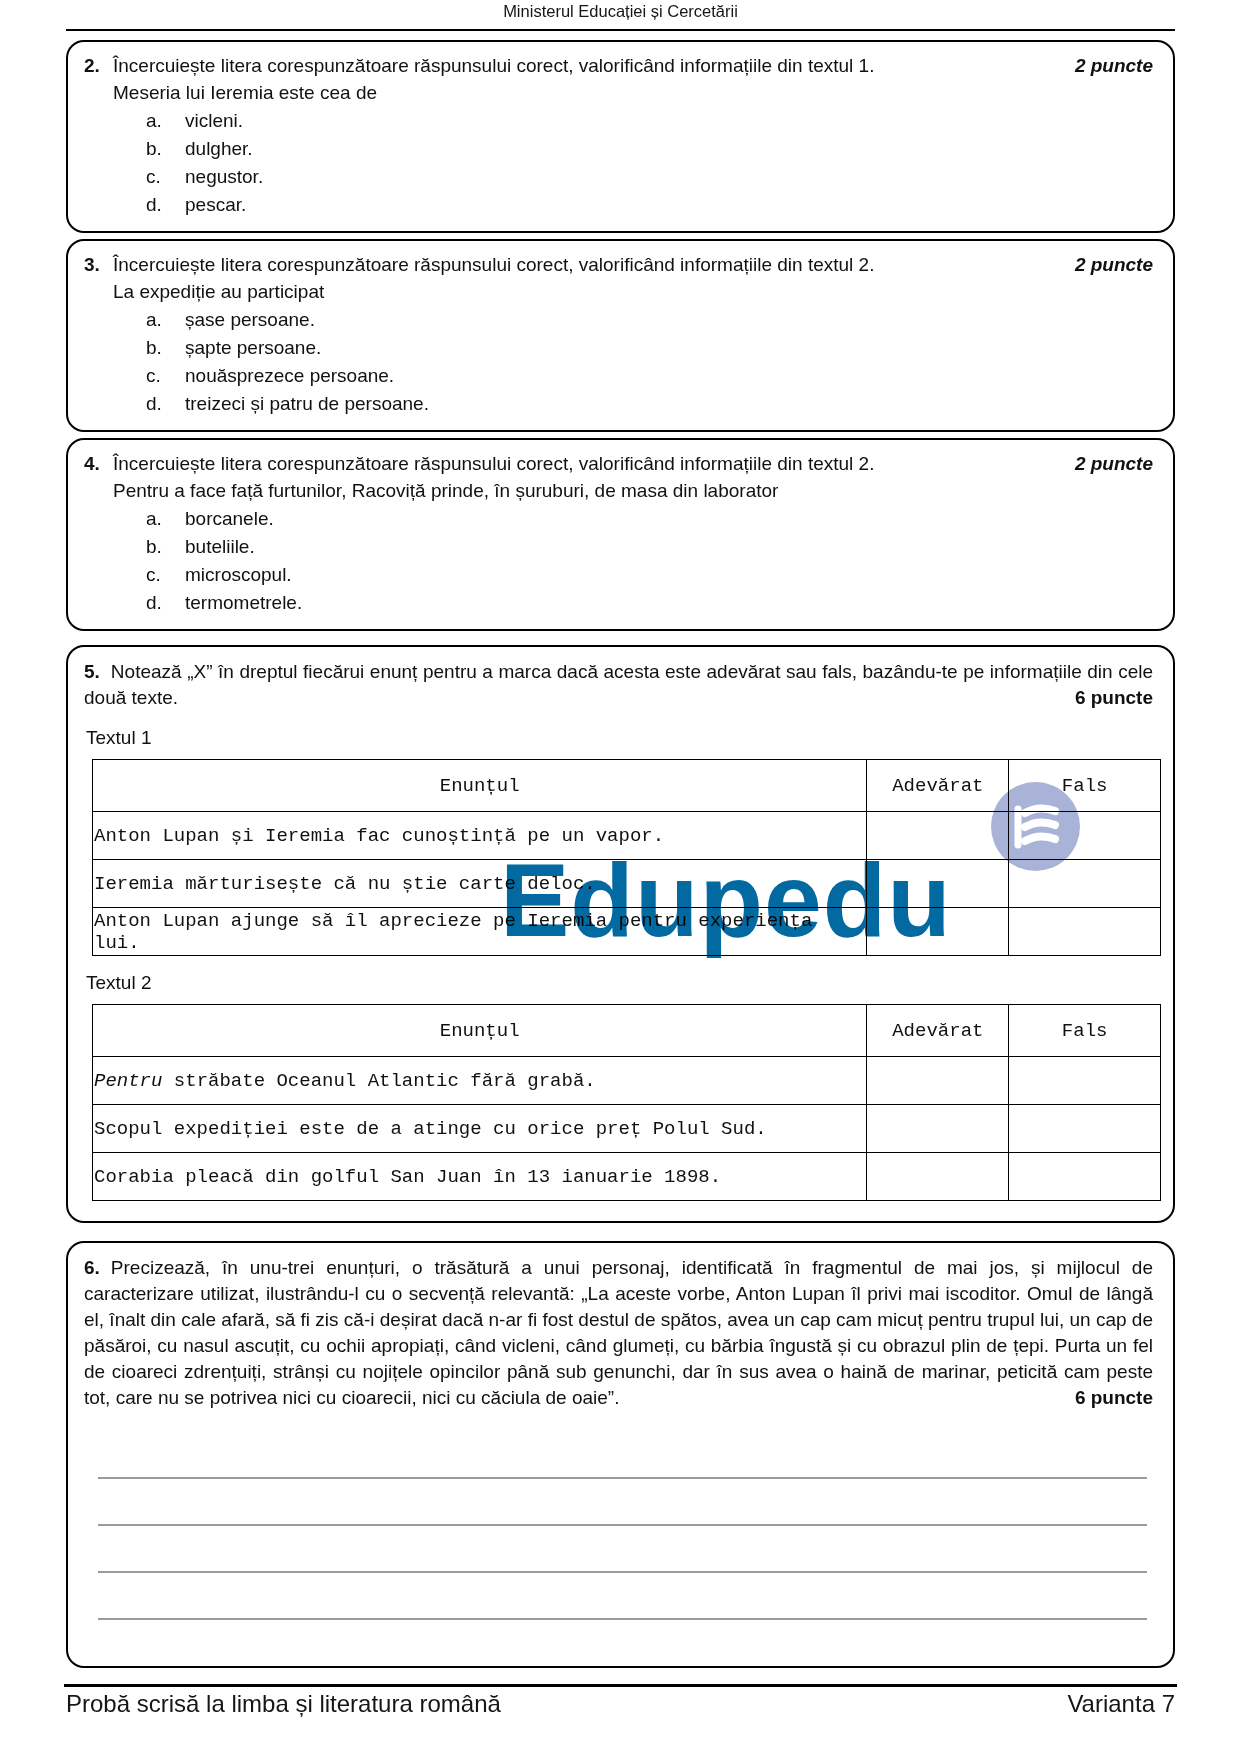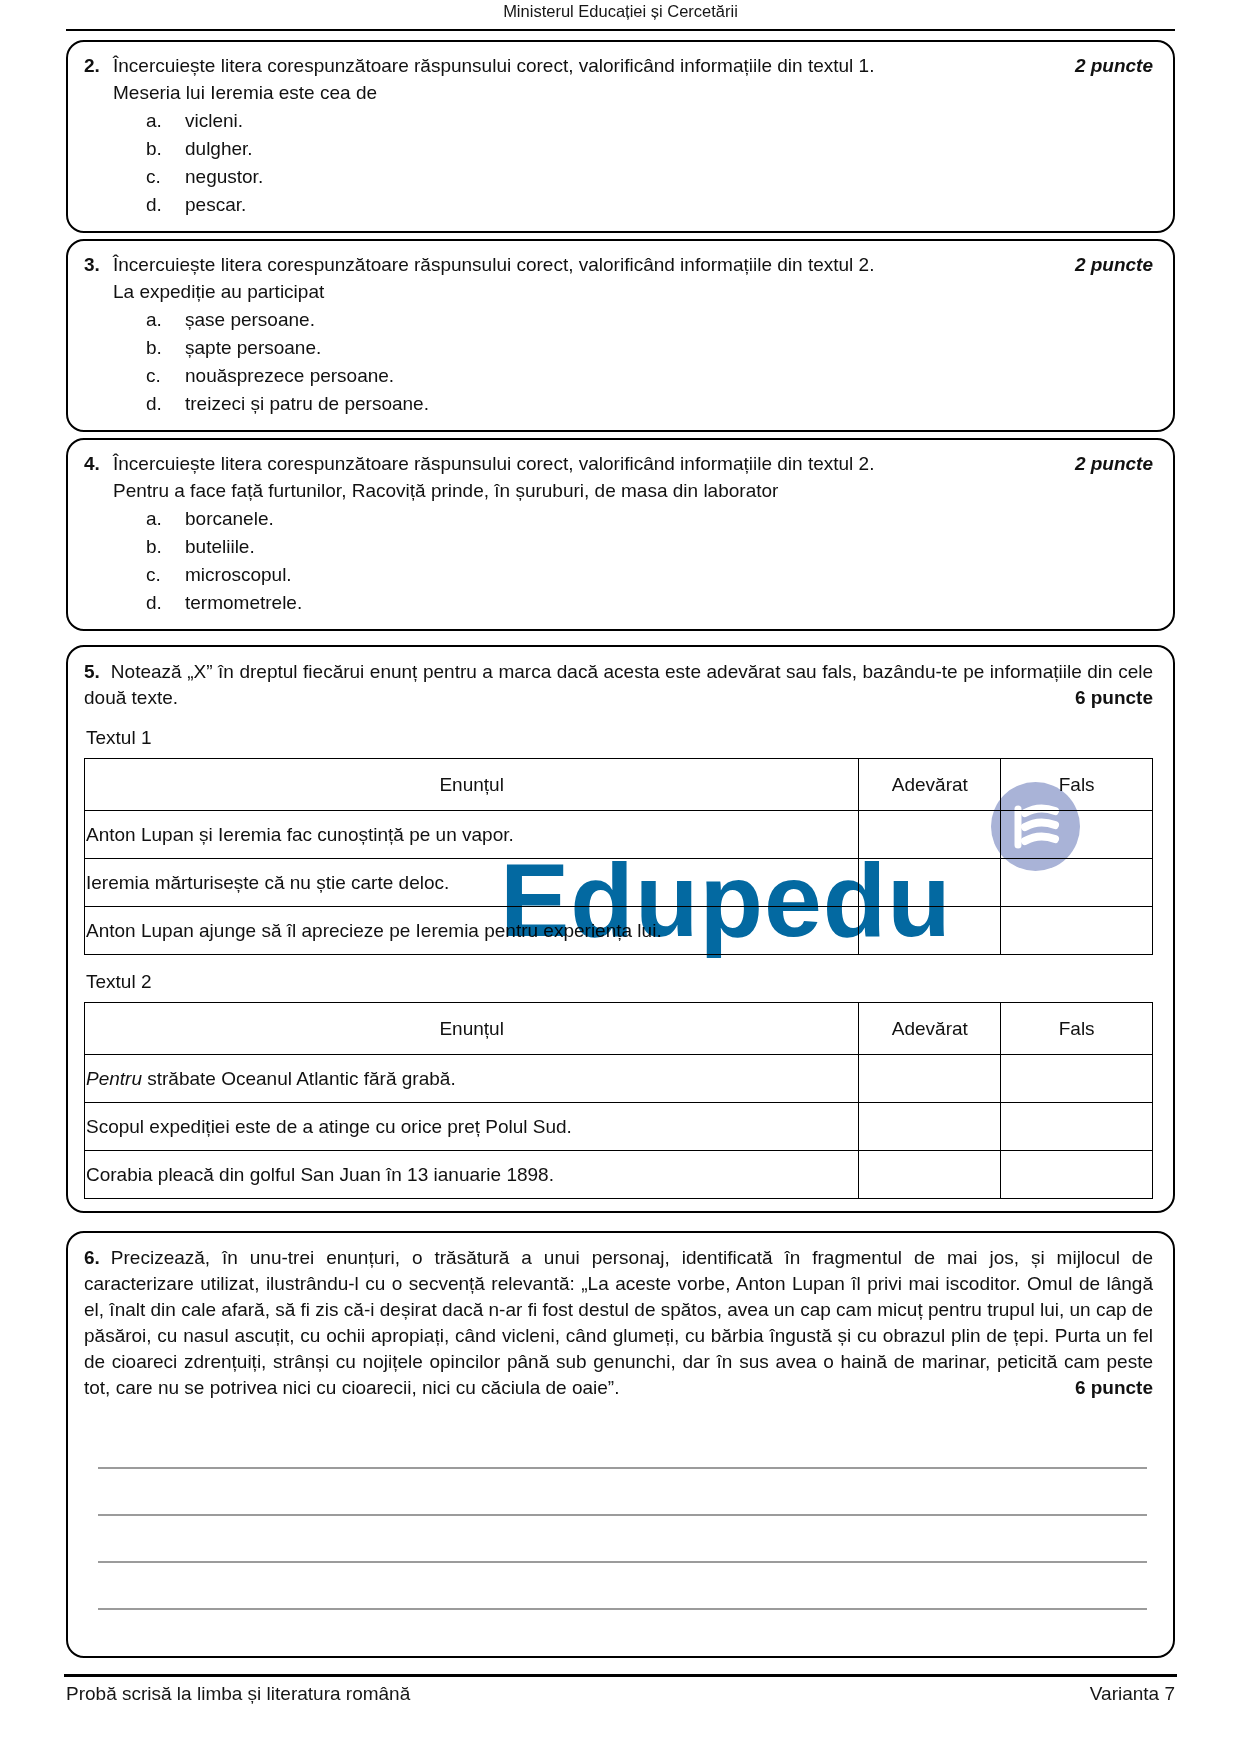--- a/index.html
+++ b/index.html
@@ -35,35 +35,35 @@
   .qlead{margin-left:29px;line-height:27px;}
   .opts{margin:1px 0 0 62px;}
   .opt{display:flex;line-height:28px;}
   .opt-letter{width:39px;flex:0 0 39px;}
   
   .q-para{position:relative;line-height:26px;margin:2px 0 0 0;text-align:justify;}
   .qnum-inline{font-weight:bold;margin-right:11px;}
   .pts-abs{position:absolute;right:0;bottom:0;font-weight:bold;background:transparent;}
   .section-label{margin:14px 0 7px 2px;line-height:26px;}
   
-  table.tf{border-collapse:collapse;width:100%;table-layout:fixed;margin:0;}
+  table.tf{border-collapse:collapse;width:100%;table-layout:fixed;margin:8px;font-family:Liberation Mono, monospace;}
   table.tf td,table.tf th{border:1.5px solid #000;font-weight:normal;font-size:19px;color:#111;}
   table.tf th{height:49px;text-align:center;vertical-align:middle;}
   table.tf td{height:45px;vertical-align:middle;}
   table.tf td.mark{padding:0;}
   .col-state{width:72.5%;}
   .col-true{width:13.3%;}
   .col-false{width:14.2%;}
   
   .answers{margin:66px 6px 34px 14px;}
   .ans-line{border:0;border-top:2px solid #9b9b9b;height:0;margin-top:45px;}
   .ans-line:first-child{margin-top:0;}
   
   .footer-rule{margin:16px 64px 0 64px;border:0;border-top:3px solid #000;}
-  .doc-footer{margin:5px 66px 0 66px;display:flex;justify-content:space-between;font-size:19px;line-height:24px;color:#161616;}
+  .doc-footer{margin:5px 66px 0 66px;display:flex;justify-content:space-between;font-size:24px;line-height:24px;color:#161616;}
   
   .watermark{
     position:absolute;left:500px;top:848px;
     z-index:9;pointer-events:none;
     font-weight:bold;font-size:104px;letter-spacing:1px;
     color:#0369a1;mix-blend-mode:multiply;line-height:1;
   }
   .wm-logo{
     position:absolute;left:991px;top:782px;width:89px;height:89px;
     z-index:9;pointer-events:none;mix-blend-mode:multiply;

